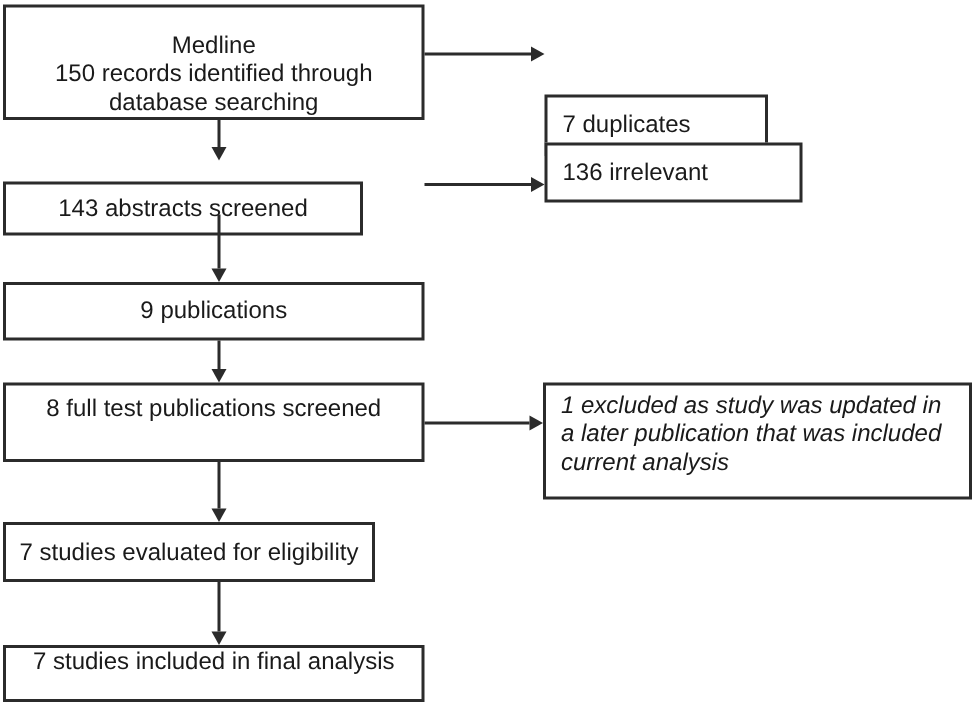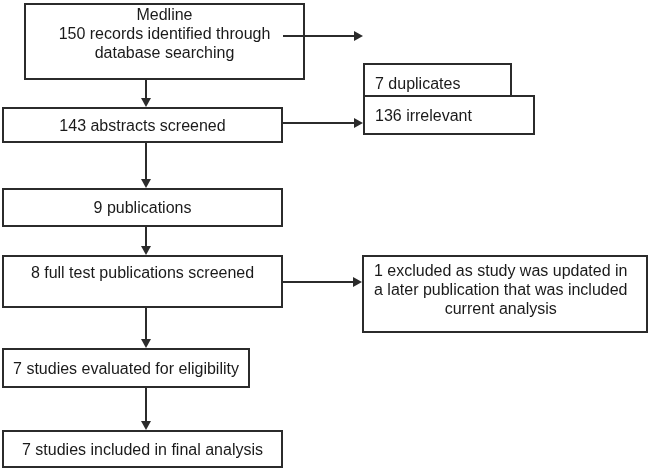--- a/index.html
+++ b/index.html
@@ -24,40 +24,40 @@
     font-size: 16px;
     line-height: 19px;
     display: flex;
   }
   .box .txt {
     white-space: pre-line;
   }
   
   .b-records     { left: 2px;   top: 3px;   width: 281px; height: 77px;
                    justify-content: center; align-items: flex-start;
-                   text-align: center; padding-top: 0; margin-left: 22px; }
-  .b-abstracts   { left: 2px;   top: 107px; width: 281px; height: 36px;
+                   text-align: center; padding-top: 16px; }
+  .b-abstracts   { left: 2px;   top: 121px; width: 240px; height: 36px;
                    justify-content: center; align-items: center; }
   .b-publications{ left: 2px;   top: 188px; width: 281px; height: 39px;
                    justify-content: center; align-items: center; text-align: center; }
   .b-fulltext    { left: 2px;   top: 255px; width: 281px; height: 53px;
                    justify-content: center; align-items: flex-start;
                    padding-top: 6px; }
   .b-eligibility { left: 2px;   top: 348px; width: 248px; height: 40px;
                    justify-content: center; align-items: center; text-align: center; }
   .b-final       { left: 2px;   top: 430px; width: 281px; height: 38px;
-                   justify-content: center; align-items: center; text-align: center; }
+                   justify-content: center; text-align: center; }
   
   .b-duplicates  { left: 363px; top: 15px;  width: 149px; height: 41px;
                    justify-content: flex-start; align-items: center; padding-left: 10px; margin-top: 48px; }
   .b-irrelevant  { left: 363px; top: 95px;  width: 172px; height: 40px;
                    justify-content: flex-start; align-items: center; padding-left: 10px; }
   .b-excluded    { left: 362px; top: 255px; width: 286px; height: 78px;
                    justify-content: flex-start; align-items: flex-start;
-                   padding: 4px 6px 0 10px; text-align: center; }
+                   padding: 4px 6px 0 10px; text-align: left; font-style: italic; }
   
   .va {
     position: absolute;
     left: 145px;
     width: 2px;
     background: #2b2b2b;
   }
   .va::after {
     content: "";
     position: absolute;

